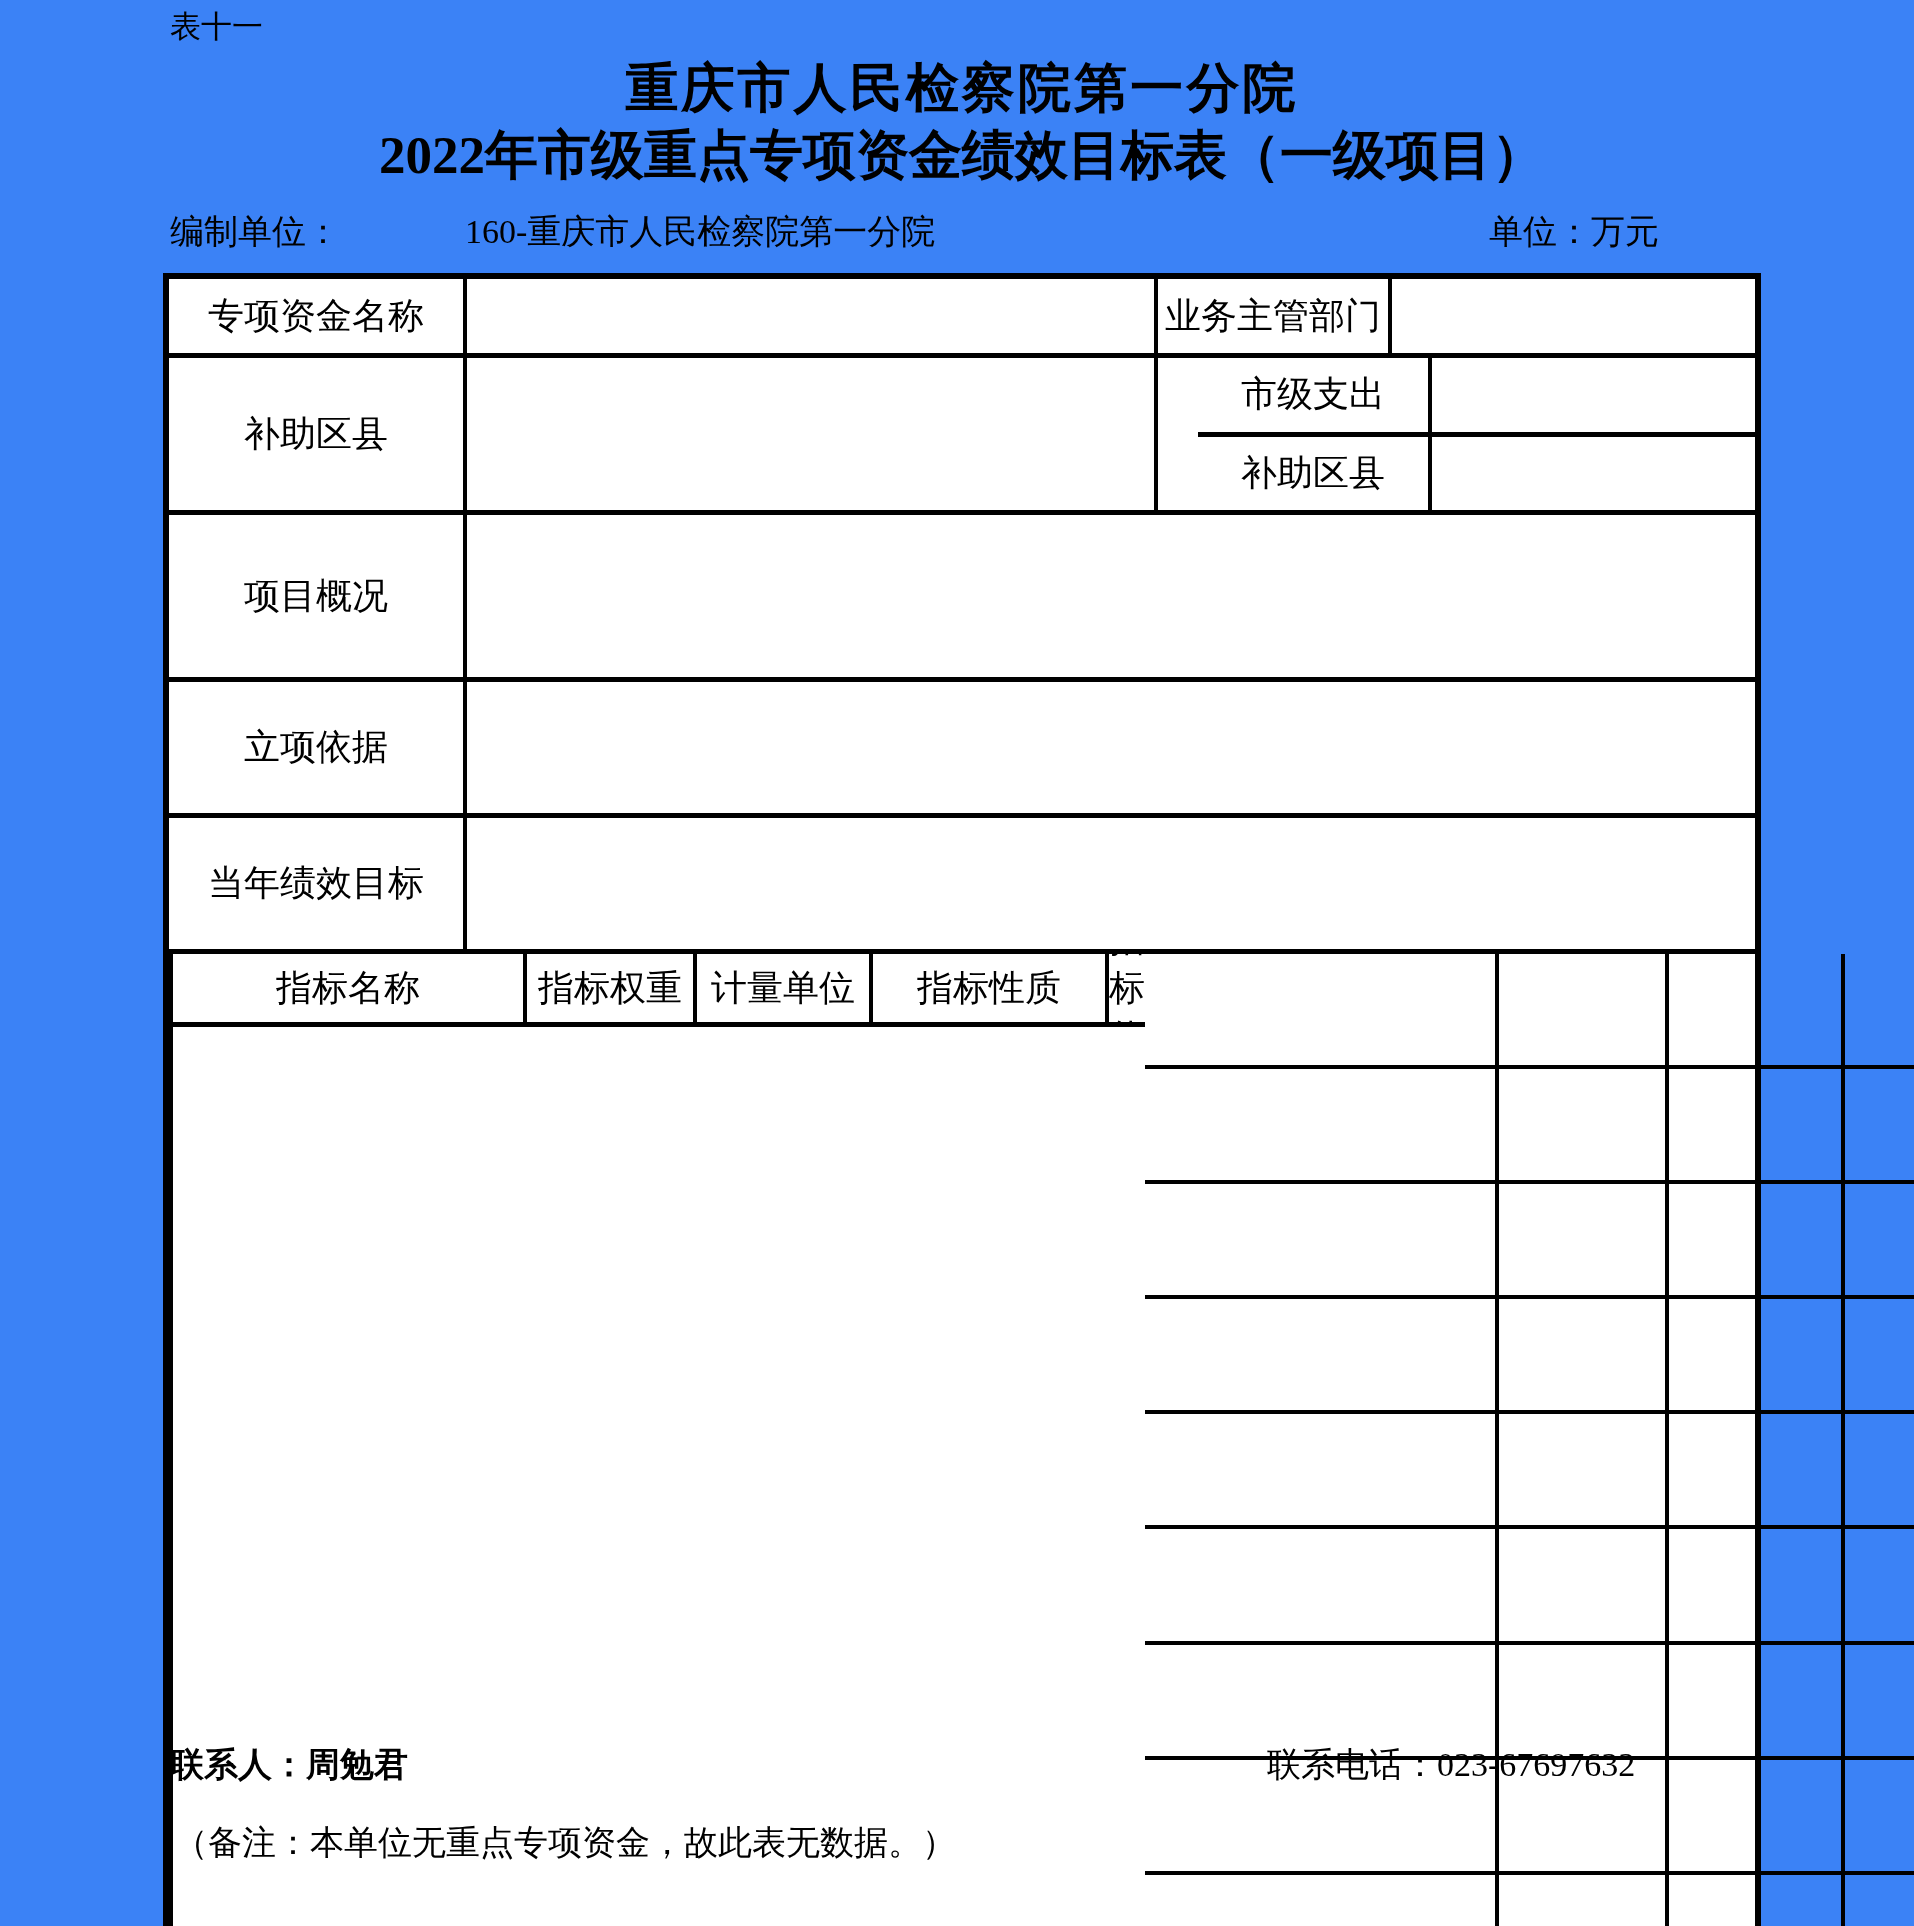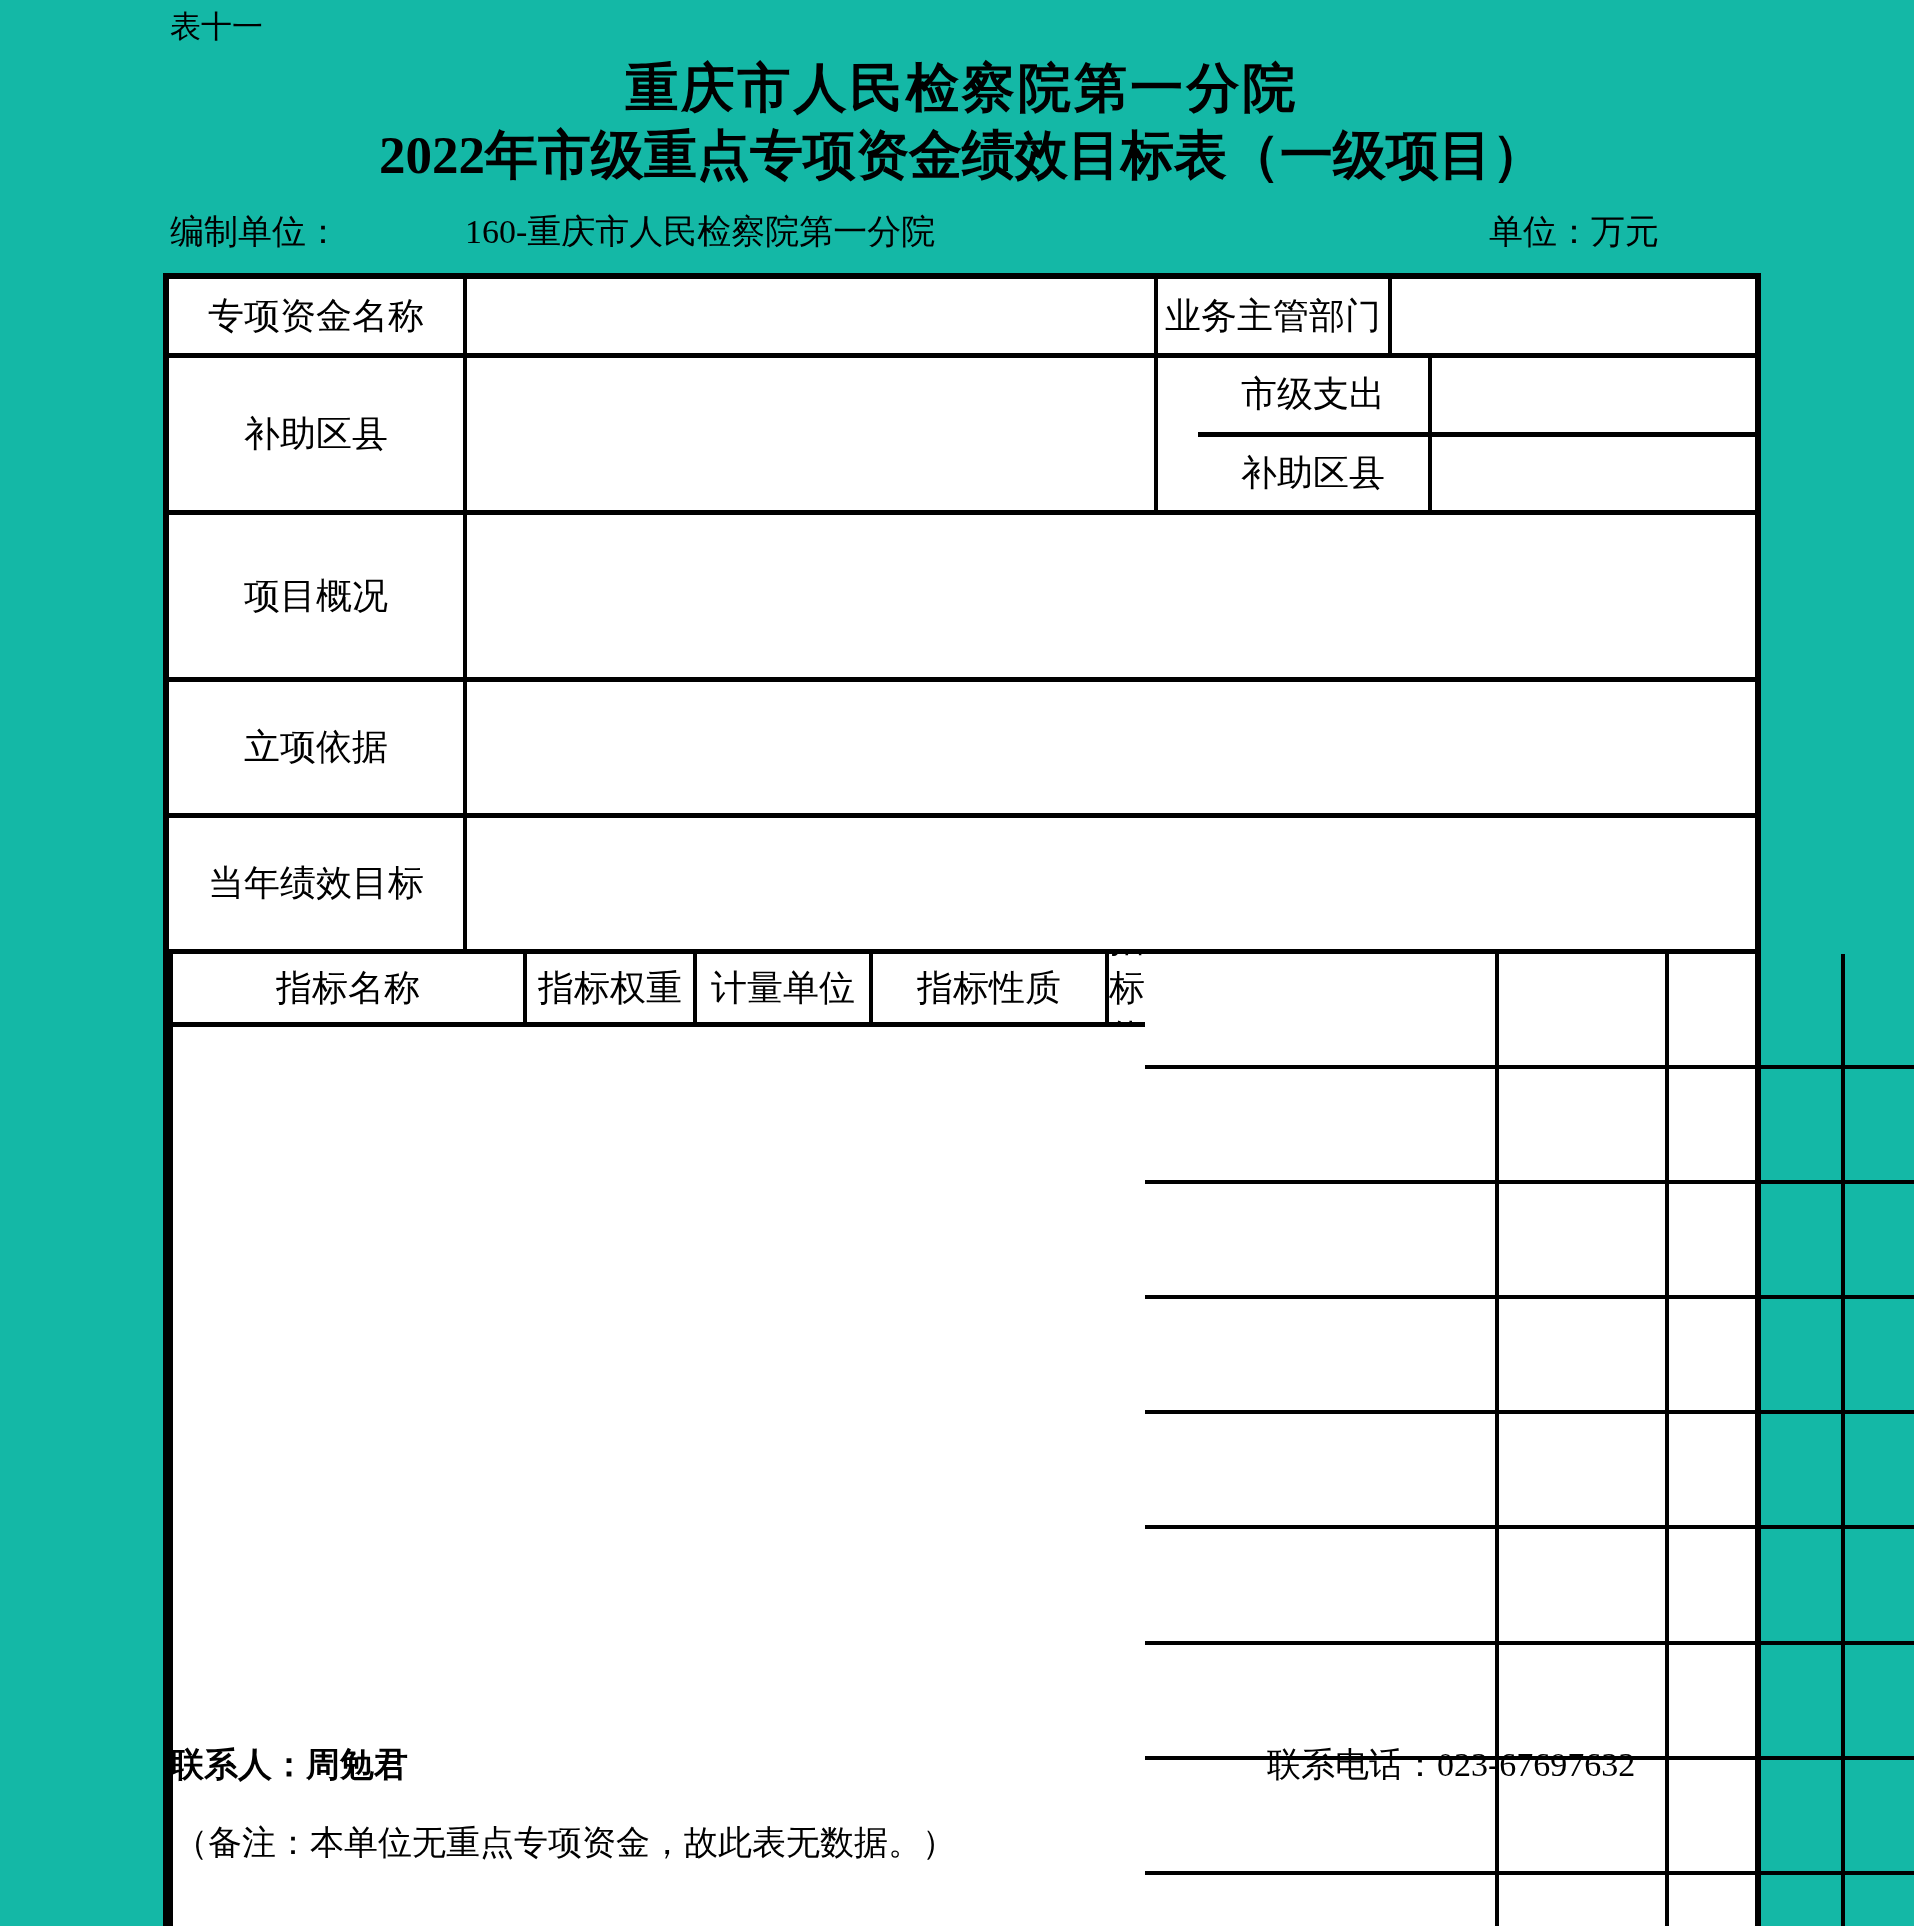--- a/index.html
+++ b/index.html
@@ -5,21 +5,21 @@
   * { margin: 0; padding: 0; box-sizing: border-box; }
   html, body { background: #ffffff; }
   body {
     font-family: "Liberation Serif", "DejaVu Serif", serif;
     color: #000000;
   }
   .page {
     position: relative;
     width: 1914px;
     height: 1926px;
-    background: #14b8a6;
+    background: #3b82f6;
     overflow: hidden;
   }
 
   
   .corner-label {
     position: absolute;
     left: 170px; top: 5.8px;
     font-size: 31px;
     white-space: nowrap;
   }

